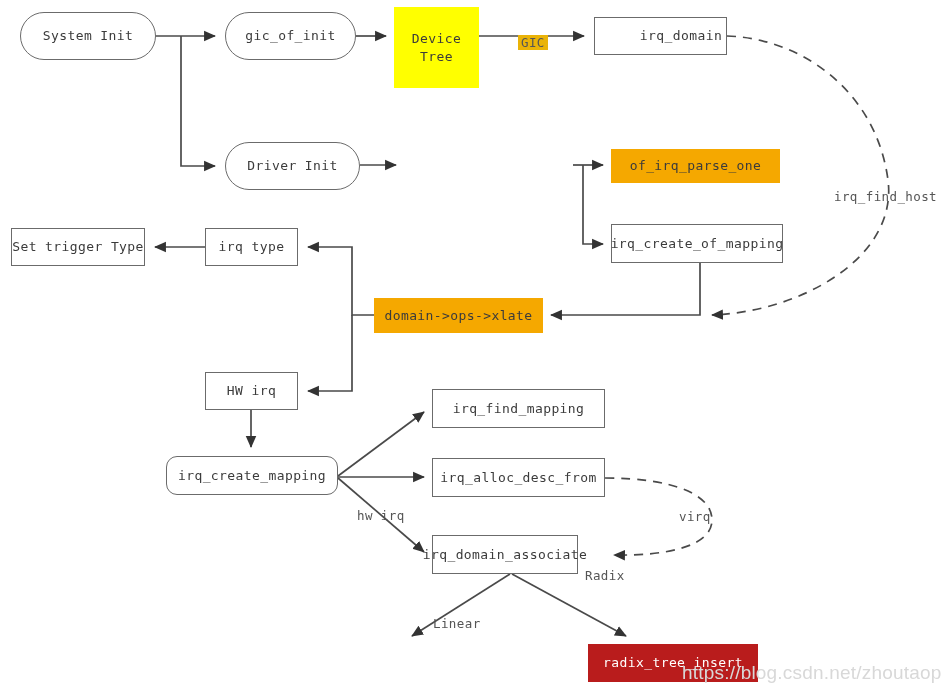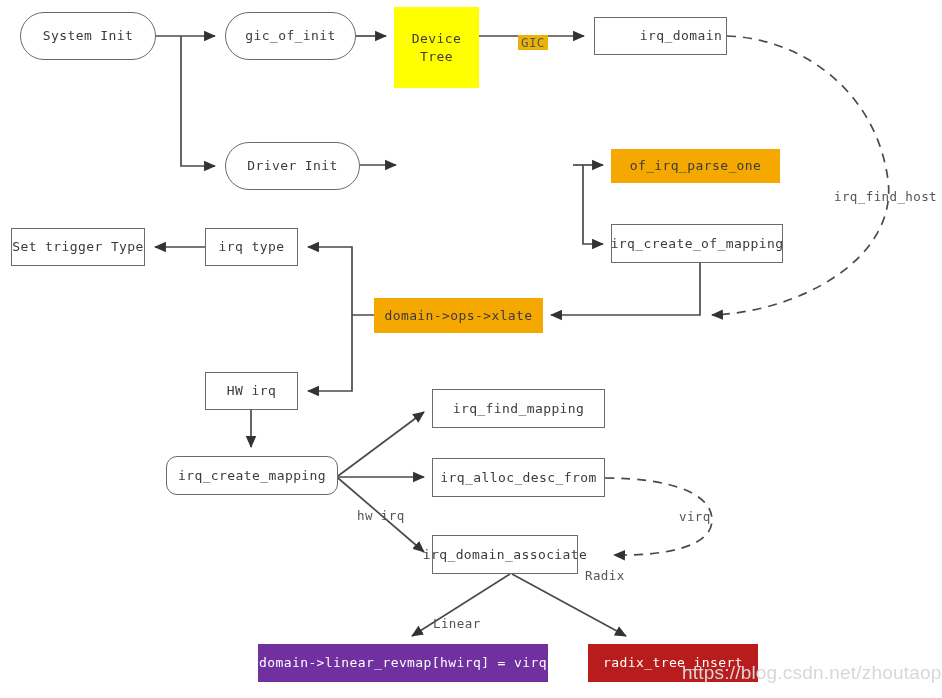--- a/index.html
+++ b/index.html
@@ -176,23 +176,20 @@
   </div>
 
   <div class="node rect" style="left:432px; top:458px; width:173px; height:39px;">
     <span>irq_alloc_desc_from</span>
   </div>
 
   <div class="node rect" style="left:432px; top:535px; width:146px; height:39px;justify-content:center;">
     <span>irq_domain_associate</span>
   </div>
 
-  <div class="node rect fill" style="left:258px; top:644px; width:290px; height:38px; background:#7030a0; color:#ffffff;">
-    <span>domain-&gt;linear_revmap[hwirq] = virq</span>
-  </div>
 
   <div class="node rect fill" style="left:588px; top:644px; width:170px; height:38px; background:#b91c1c; color:#ffffff;">
     <span>radix_tree_insert</span>
   </div>
 
   <div class="edge-label" style="left:518px; top:35px; background:#eab308; padding:0 3px;">GIC</div>
 
   <div class="edge-label" style="left:834px; top:189px;">irq_find_host</div>
 
   <div class="edge-label" style="left:357px; top:508px;">hw irq</div>

